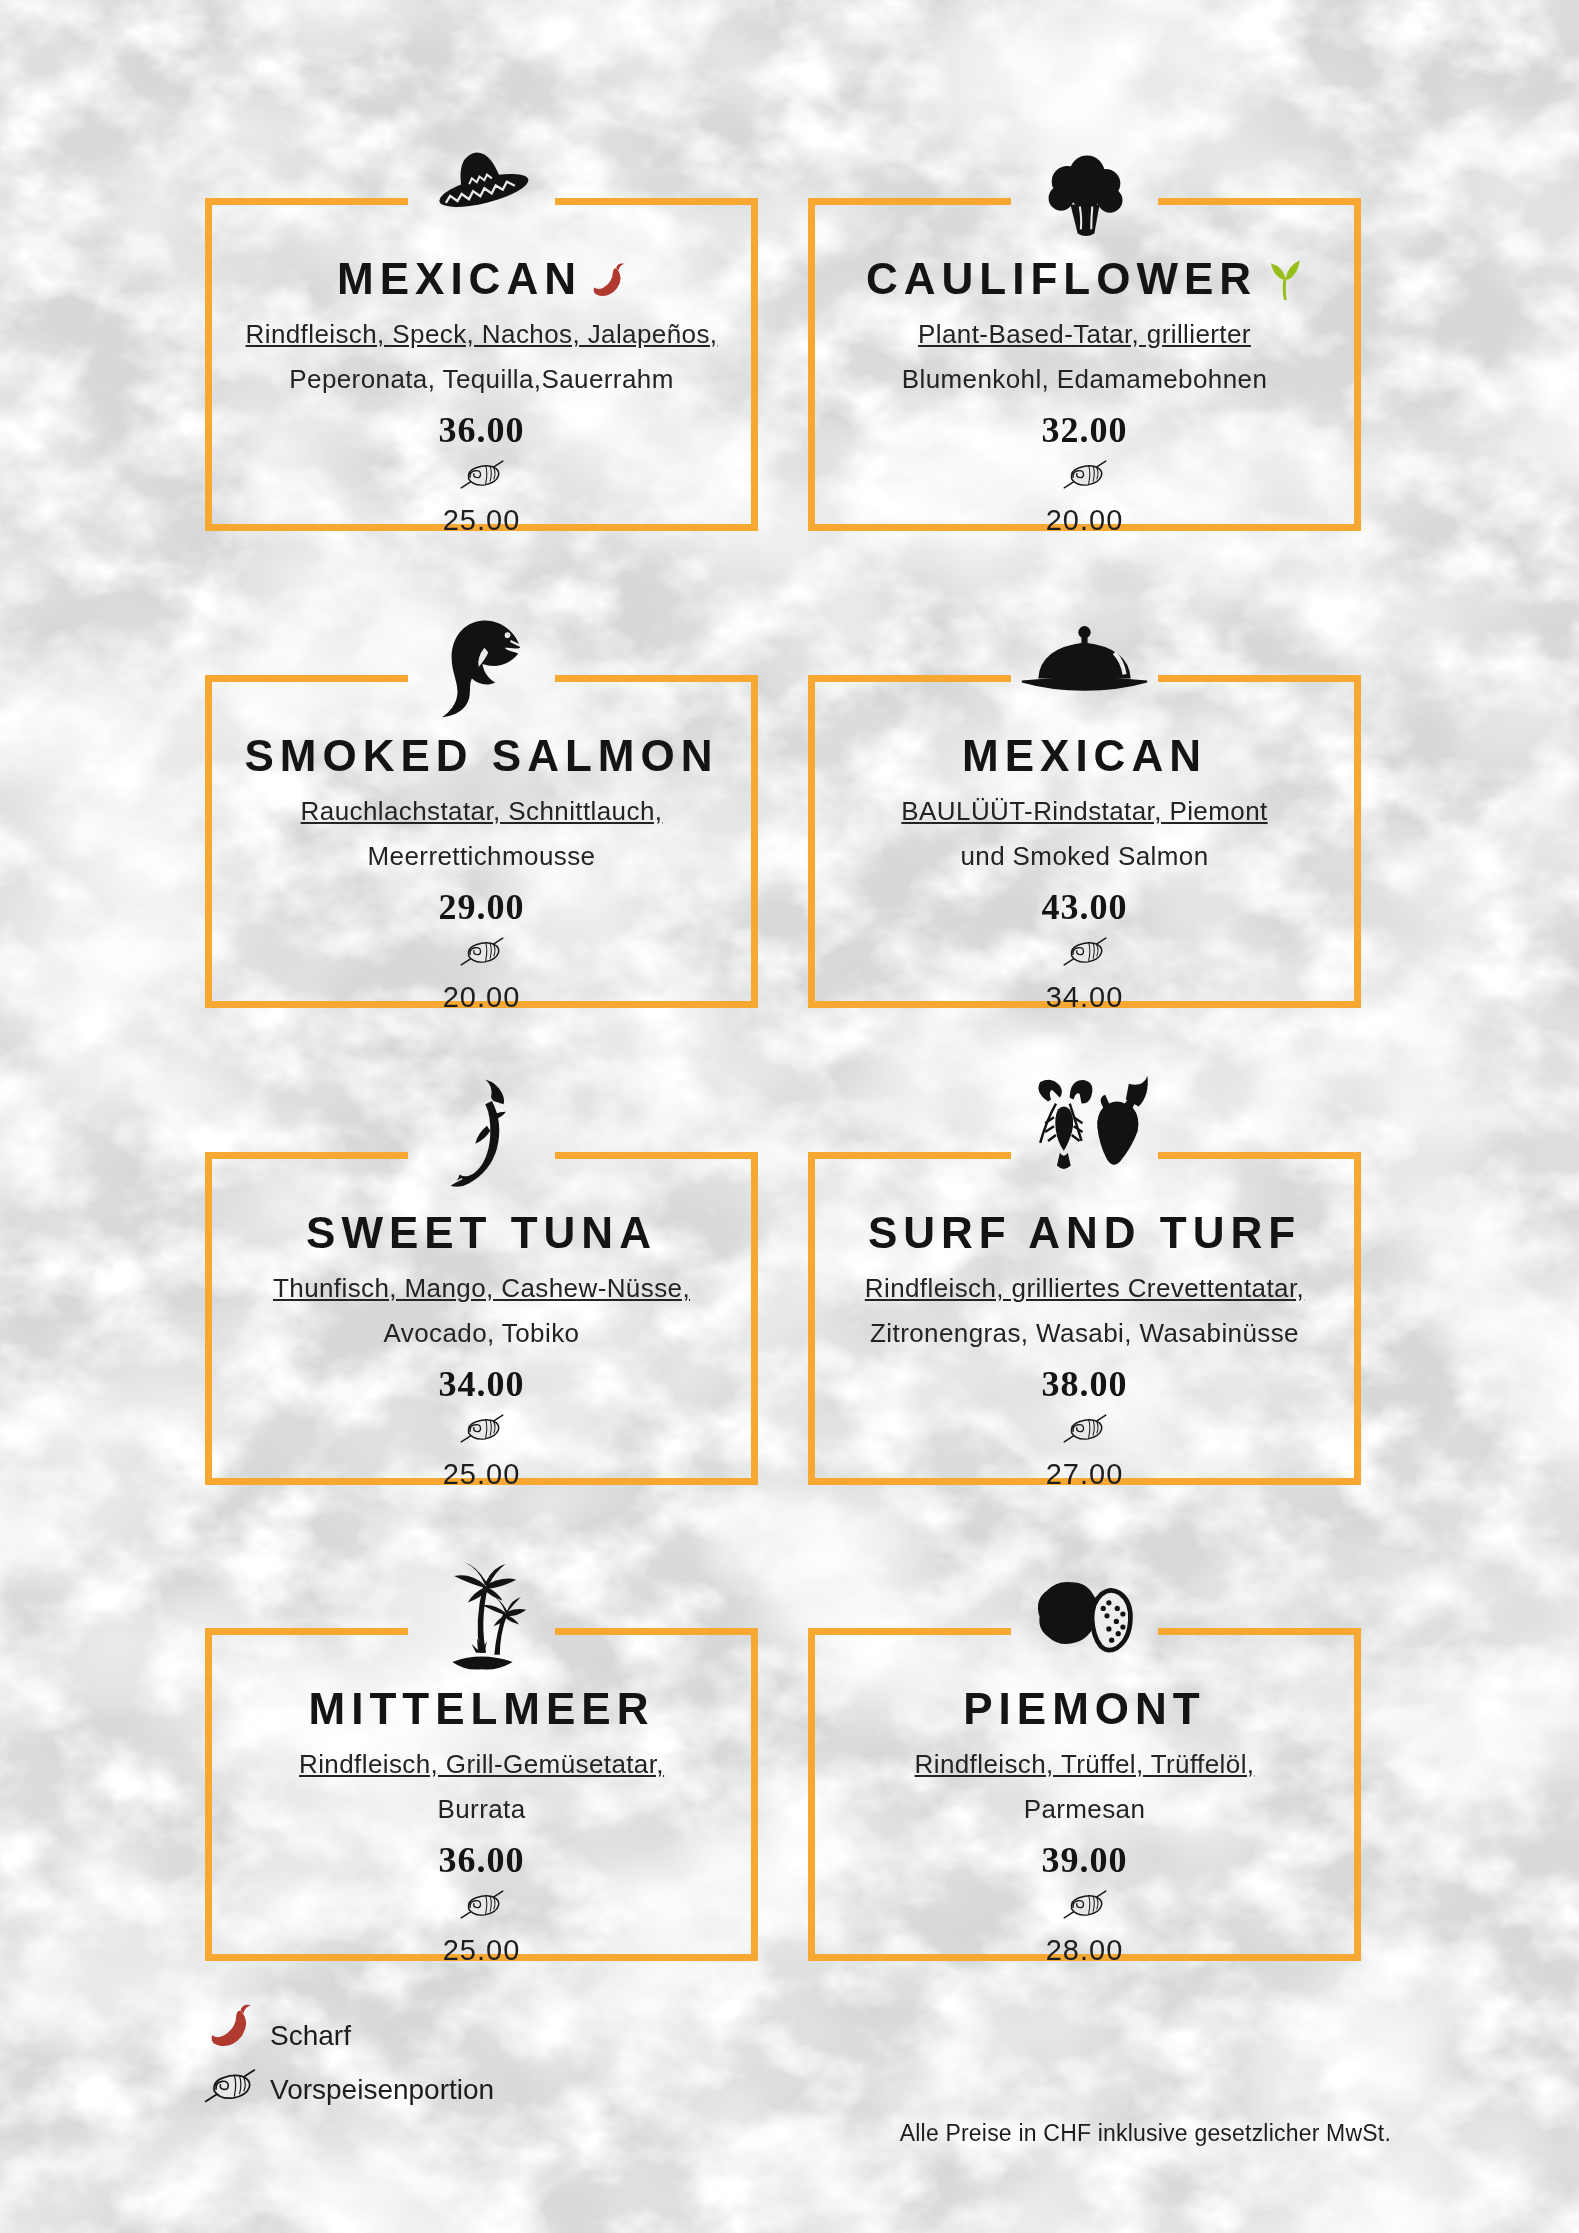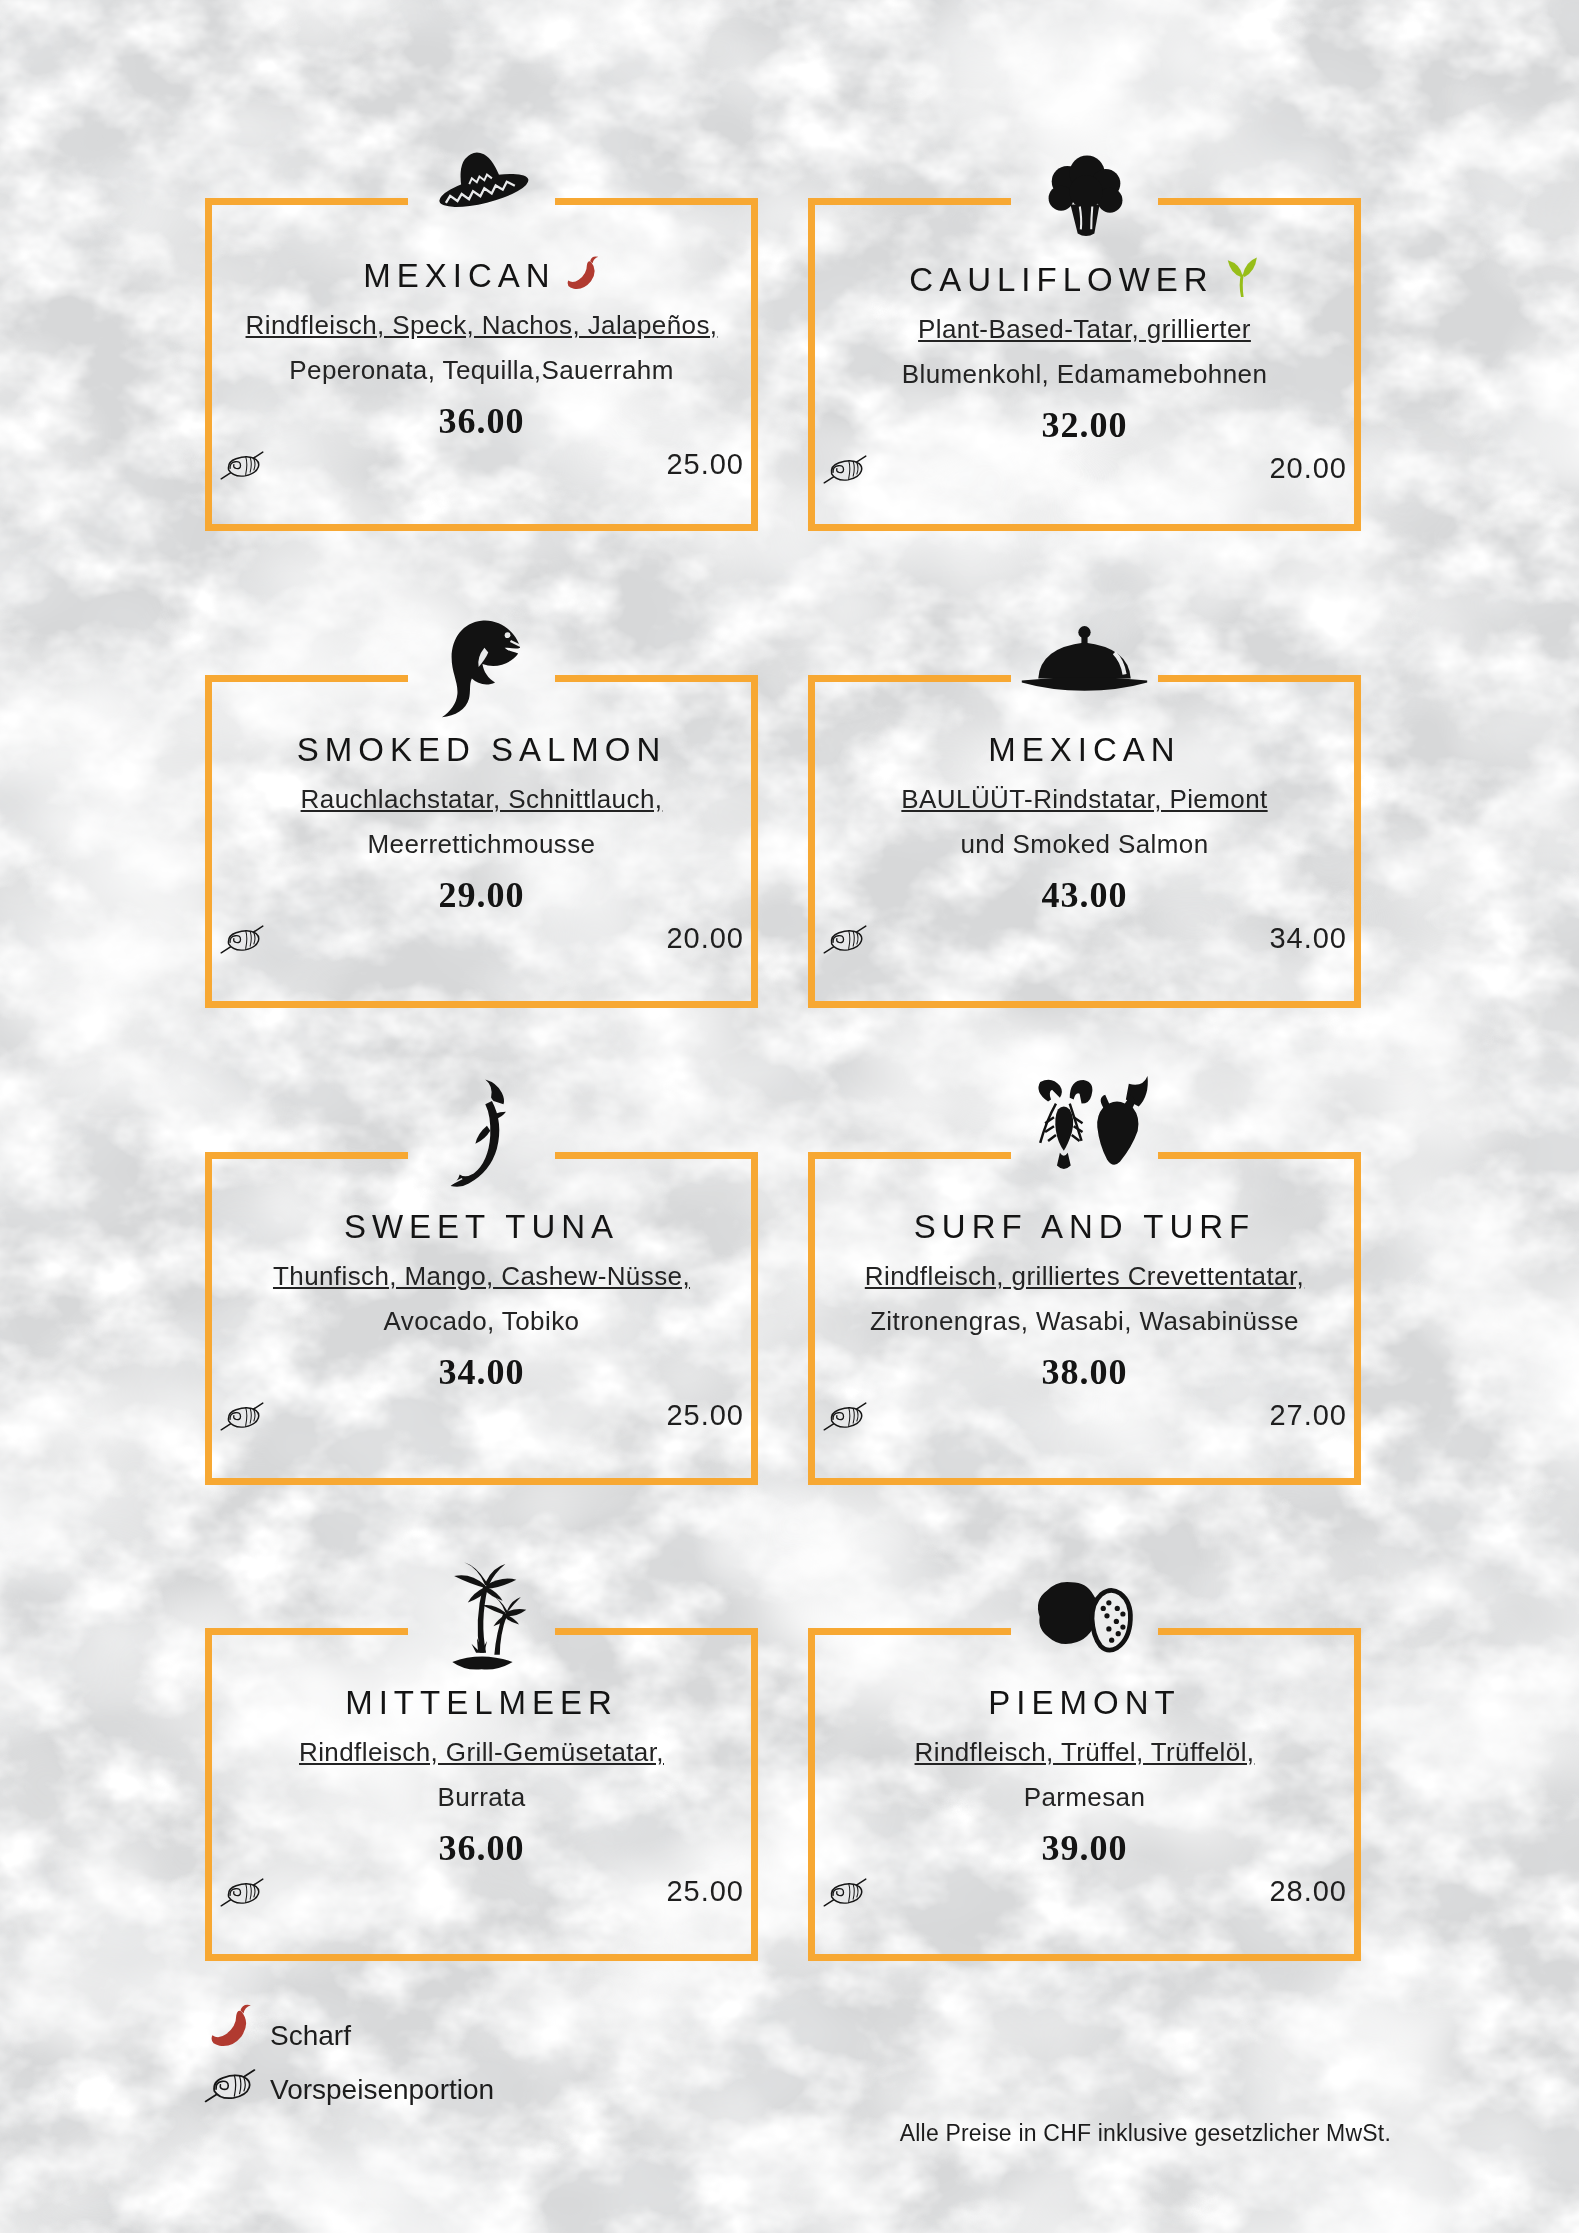--- a/index.html
+++ b/index.html
@@ -21,31 +21,31 @@
   .bl{left:0;top:0;width:7px;height:100%;}
   .br{right:0;top:0;width:7px;height:100%;}
   .bb{left:0;bottom:0;width:100%;height:7px;}
   .btl{left:0;top:0;width:203px;height:7px;}
   .btr{right:0;top:0;width:203px;height:7px;}
   .card-icon{position:absolute;left:50%;transform:translateX(-50%);}
   .card-icon svg{height:100%;width:auto;display:block;}
   .card-body{position:absolute;left:14px;right:14px;top:0;text-align:center;}
   .card-title{
     margin:56px 0 0 0;
-    font-size:33px;font-weight:normal;letter-spacing:6px;color:#141414;
+    font-size:44px;font-weight:bold;letter-spacing:6px;color:#141414;
     white-space:nowrap;
   }
   .badge{vertical-align:-7px;margin-left:8px;}
   .desc{
     margin:0;white-space:nowrap;
     font-size:26px;line-height:45px;color:#232323;letter-spacing:0.4px;
   }
   .desc.first{margin-top:8px;text-decoration:underline;}
   .price{margin:7px 0 0 0;font-size:36px;font-weight:bold;color:#141414;letter-spacing:1px;font-family:Liberation Serif, serif;}
-  .starter{margin-top:3px;display:flex;align-items:center;justify-content:space-between;gap:12px;}
+  .starter{margin-top:3px;display:flex;align-items:center;justify-content:flex-start;gap:12px;flex-direction:column;}
   .starter-price{font-size:29px;color:#1e1e1e;letter-spacing:1px;}
 
   
   .legend{position:absolute;left:200px;top:1998px;}
   .legend-row{display:flex;align-items:flex-end;height:54px;}
   .legend-ic{width:60px;display:flex;justify-content:center;}
   .legend-label{font-size:28px;color:#1c1c1c;margin-left:10px;}
 
   
   .footer-note{

